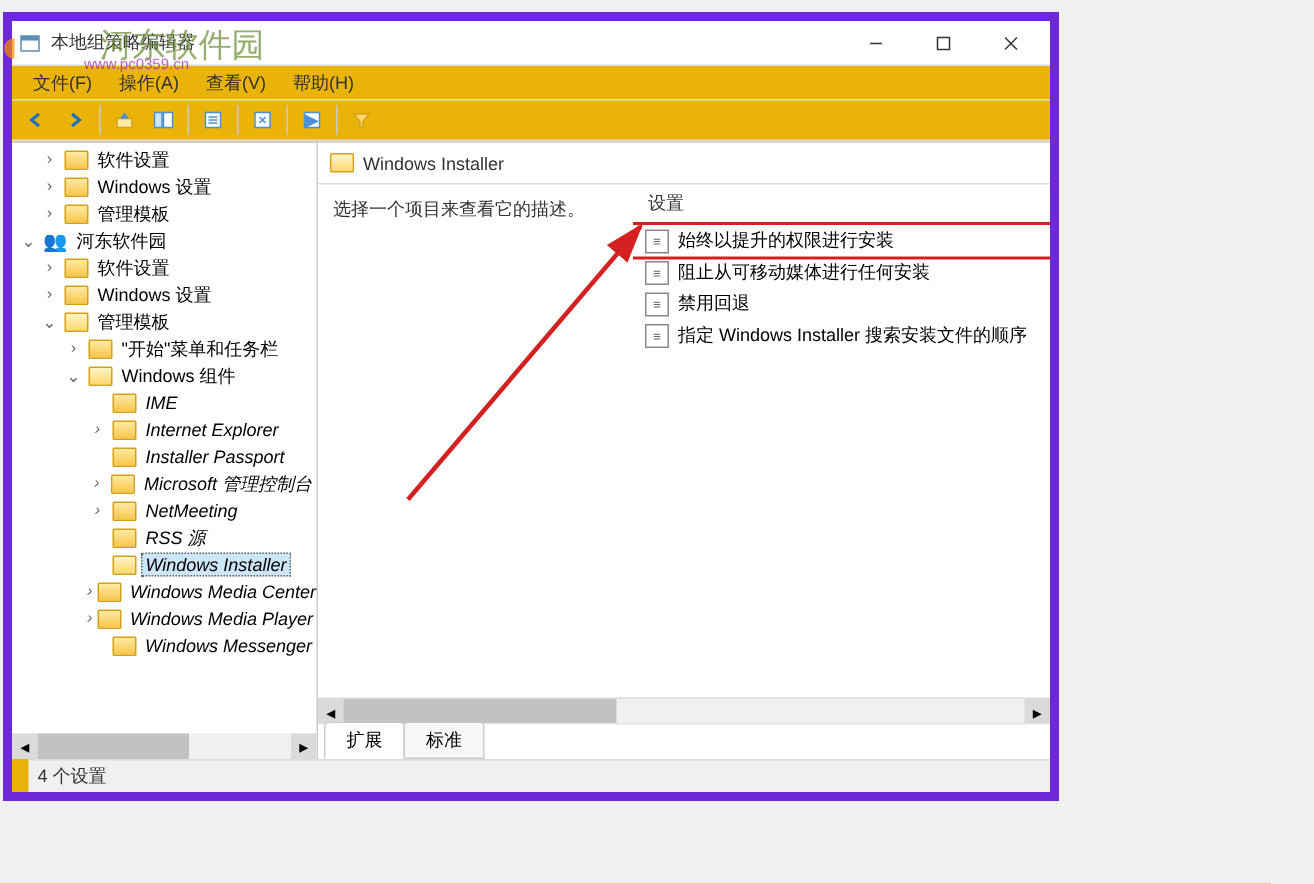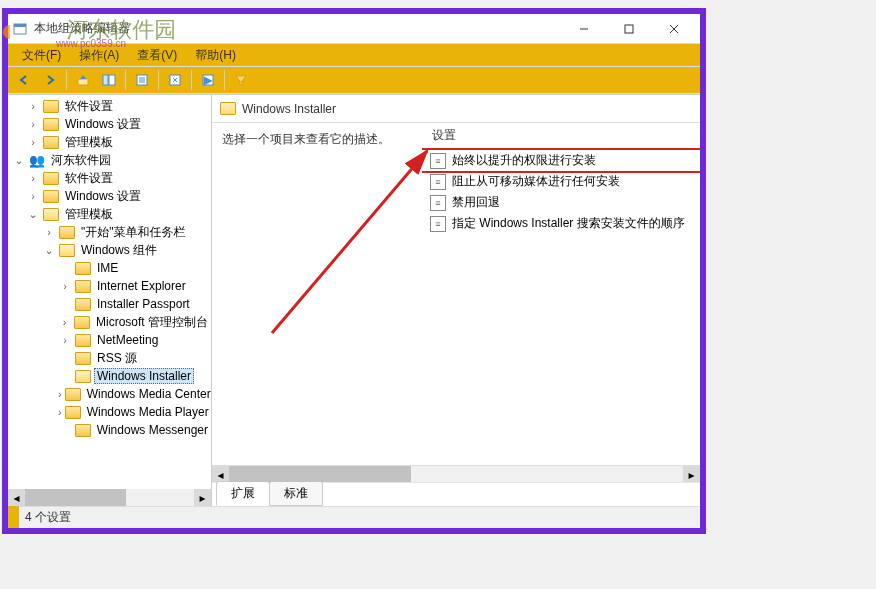--- a/index.html
+++ b/index.html
@@ -28,21 +28,21 @@
 .tree-pane .hscroll .track { flex: 1; background: #f0f0f0; position: relative; }
 .tree-pane .hscroll .thumb { position: absolute; left: 0; width: 60%; height: 100%; background: #c2c2c2; }
 
 .tree-item { display: flex; align-items: center; height: 18px; padding-left: 4px; white-space: nowrap; cursor: default; }
 .tree-item .tw { width: 14px; text-align: center; color: #666; font-size: 11px; }
 .tree-item .fic { width: 16px; height: 16px; margin: 0 3px; display: flex; align-items: center; justify-content: center; }
 .tree-item .lbl { padding: 1px 3px; }
 .tree-item.selected .lbl { background: #cde6f7; border: 1px dotted #666; padding: 0 2px; }
 .ind1 { padding-left: 18px; }
 .ind2 { padding-left: 34px; }
-.ind3 { padding-left: 50px; }
+.ind3 { padding-left: 50px; font-style: italic; }
 
 .folder-icon::before { content: ""; display: block; width: 14px; height: 11px; background: linear-gradient(#ffe9a2, #f7c64a); border: 1px solid #d4a017; border-radius: 1px; position: relative; }
 .folder-open::before { background: linear-gradient(#fff3c4, #ffd96f); }
 .user-icon { color: #d68a3a; font-size: 13px; }
 
 .content-pane { flex: 1; display: flex; flex-direction: column; background: #fff; position: relative; }
 .content-header { height: 28px; display: flex; align-items: center; padding: 0 8px; border-bottom: 1px solid #ddd; background: #fff; }
 .content-header .fic { margin-right: 6px; }
 .content-header .htxt { font-weight: normal; color: #333; }
 

